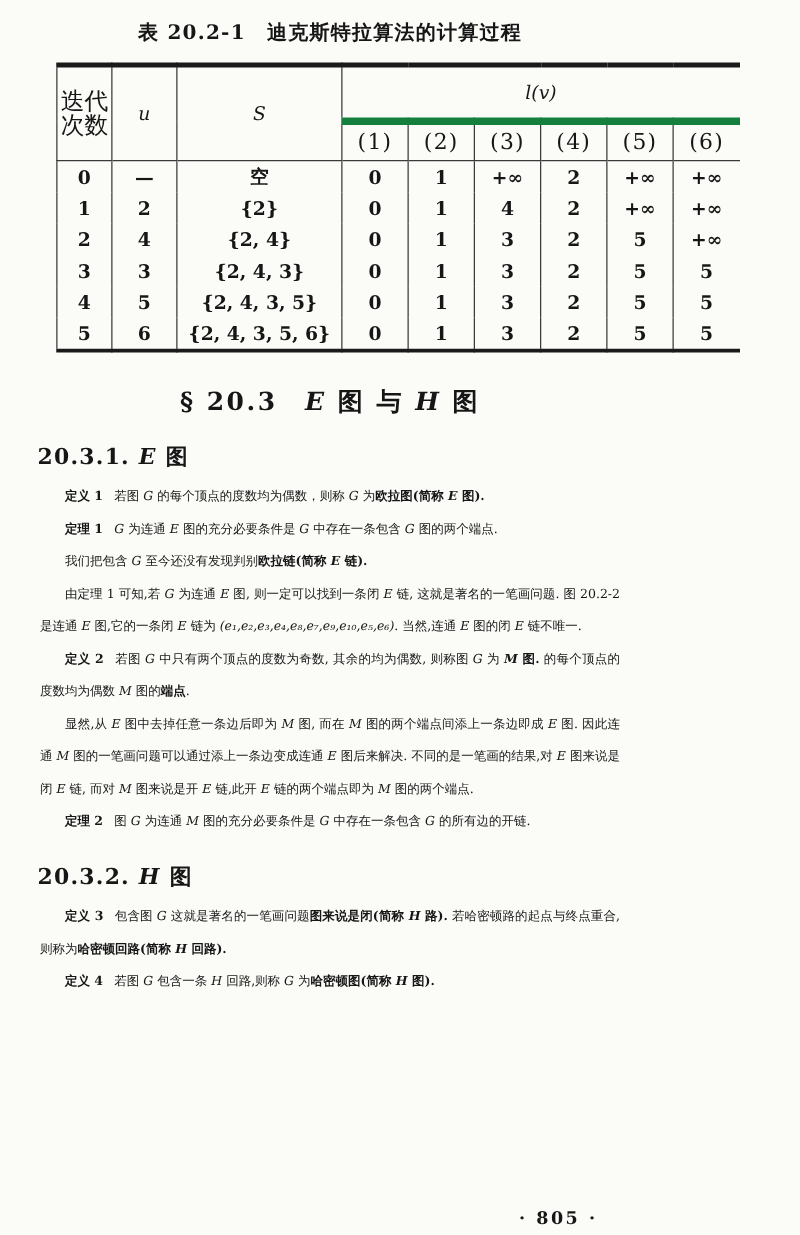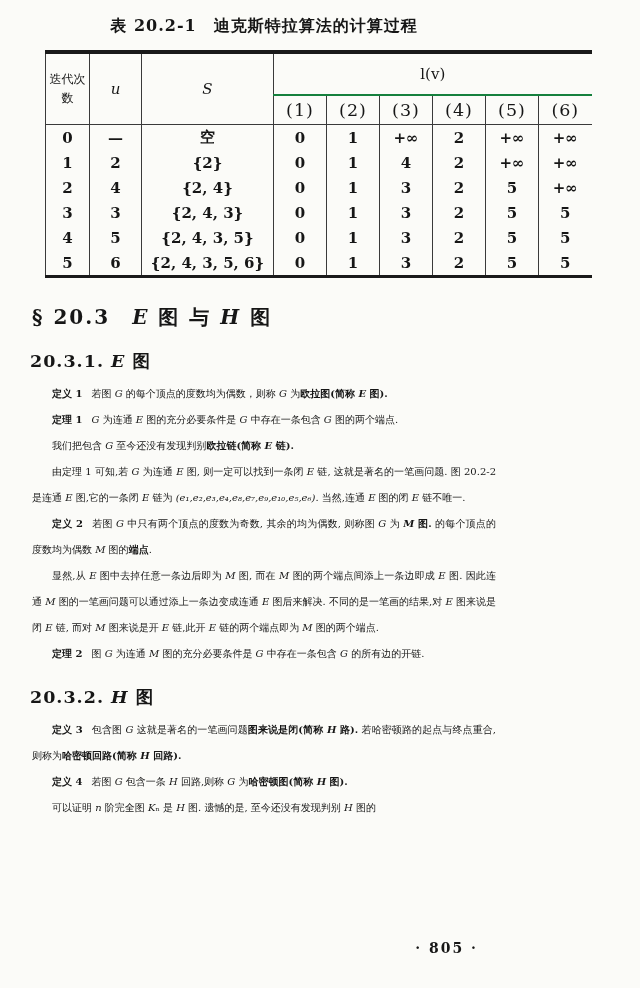--- a/index.html
+++ b/index.html
@@ -11,34 +11,34 @@
   .page{position:relative;width:528px;height:988px;box-sizing:border-box;padding:16px 32px 0 32px;}
   .tbl-title{text-align:center;font-weight:bold;font-size:16px;letter-spacing:1px;}
   table.dij{
     border-collapse:collapse;table-layout:fixed;width:546px;
     margin:13px 0 0 13px;
     border-top:4px solid #1a1a1a;border-bottom:3px solid #1a1a1a;
     font-size:15px;
   }
   table.dij th,table.dij td{padding:0;text-align:center;vertical-align:middle;border-left:1px solid #3a3a3a;}
   table.dij th{font-weight:normal;}
-  th.hiter{font-size:12px;line-height:19px;padding:2px 4px;}
+  th.hiter{font-size:19px;line-height:19px;padding:2px 4px;}
   th.ital{font-style:italic;}
-  th.lv{height:40px;border-bottom:2px solid #15803d;}
+  th.lv{height:40px;border-bottom:6px solid #15803d;font-style:italic;}
   th[rowspan]{border-bottom:1px solid #3a3a3a;}
   tr.sub th{height:28px;border-bottom:1px solid #3a3a3a;}
   table.dij tbody td{height:25px;font-weight:bold;}
-  .sec{margin:26px 0 0 0;font-size:20px;font-weight:bold;letter-spacing:2px;}
+  .sec{margin:26px 0 0 0;text-align:center;font-size:20px;font-weight:bold;letter-spacing:2px;}
   .sub{margin:18px 0 8px -2px;font-size:17.5px;font-weight:bold;letter-spacing:1px;}
   .para{margin:0;font-size:10px;line-height:26px;text-align:justify;text-indent:2em;}
   .plabel{font-weight:bold;margin-right:0.9em;}
   .plabel:empty{margin-right:0;}
   .b{font-weight:bold;}
   .it{font-style:italic;}
-  .pagenum{position:absolute;right:50px;bottom:32px;font-size:14px;font-weight:bold;letter-spacing:2px;}
+  .pagenum{position:absolute;right:50px;bottom:5px;font-size:14px;font-weight:bold;letter-spacing:2px;}
 </style>
 </head>
 <body>
 
 <div class="page">
 
   <div class="tbl-title">表 20.2-1　迪克斯特拉算法的计算过程</div>
 
   <table class="dij">
     <colgroup>
@@ -147,17 +147,16 @@
   <p class="para"><span class="plabel"></span><span class="ptext"><span>我们把包含 </span><span class="it">G</span><span> 至今还没有发现判别</span><span class="b">欧拉链(简称 </span><span class="b it">E</span><span class="b"> 链).</span></span></p>
   <p class="para"><span class="plabel"></span><span class="ptext"><span>由定理 1 可知,若 </span><span class="it">G</span><span> 为连通 </span><span class="it">E</span><span> 图, 则一定可以找到一条闭 </span><span class="it">E</span><span> 链, 这就是著名的一笔画问题.  图 20.2-2 是连通 </span><span class="it">E</span><span> 图,它的一条闭 </span><span class="it">E</span><span> 链为 </span><span class="it">(e₁,e₂,e₃,e₄,e₈,e₇,e₉,e₁₀,e₅,e₆)</span><span>. 当然,连通 </span><span class="it">E</span><span> 图的闭 </span><span class="it">E</span><span> 链不唯一.</span></span></p>
   <p class="para"><span class="plabel">定义 2</span><span class="ptext"><span>若图 </span><span class="it">G</span><span> 中只有两个顶点的度数为奇数, 其余的均为偶数, 则称图 </span><span class="it">G</span><span> 为 </span><span class="b it">M</span><span class="b"> 图.</span><span> 的每个顶点的度数均为偶数 </span><span class="it">M</span><span> 图的</span><span class="b">端点</span><span>.</span></span></p>
   <p class="para"><span class="plabel"></span><span class="ptext"><span>显然,从 </span><span class="it">E</span><span> 图中去掉任意一条边后即为 </span><span class="it">M</span><span> 图, 而在 </span><span class="it">M</span><span> 图的两个端点间添上一条边即成 </span><span class="it">E</span><span> 图.  因此连通 </span><span class="it">M</span><span> 图的一笔画问题可以通过添上一条边变成连通 </span><span class="it">E</span><span> 图后来解决.  不同的是一笔画的结果,对 </span><span class="it">E</span><span> 图来说是闭 </span><span class="it">E</span><span> 链, 而对 </span><span class="it">M</span><span> 图来说是开 </span><span class="it">E</span><span> 链,此开 </span><span class="it">E</span><span> 链的两个端点即为 </span><span class="it">M</span><span> 图的两个端点.</span></span></p>
   <p class="para"><span class="plabel">定理 2</span><span class="ptext"><span>图 </span><span class="it">G</span><span> 为连通 </span><span class="it">M</span><span> 图的充分必要条件是 </span><span class="it">G</span><span> 中存在一条包含 </span><span class="it">G</span><span> 的所有边的开链.</span></span></p>
 
   <h3 class="sub"><span>20.3.2. </span><span class="it">H</span><span> 图</span></h3>
 
   <p class="para"><span class="plabel">定义 3</span><span class="ptext"><span>包含图 </span><span class="it">G</span><span> 这就是著名的一笔画问题</span><span class="b">图来说是闭(简称 </span><span class="b it">H</span><span class="b"> 路).</span><span> 若哈密顿路的起点与终点重合,则称为</span><span class="b">哈密顿回路(简称 </span><span class="b it">H</span><span class="b"> 回路).</span></span></p>
   <p class="para"><span class="plabel">定义 4</span><span class="ptext"><span>若图 </span><span class="it">G</span><span> 包含一条 </span><span class="it">H</span><span> 回路,则称 </span><span class="it">G</span><span> 为</span><span class="b">哈密顿图(简称 </span><span class="b it">H</span><span class="b"> 图).</span></span></p>
-  <p class="para"><span class="plabel"></span><span class="ptext"><span>可以证明 </span><span class="it">n</span><span> 阶完全图 </span><span class="it">K</span><span>ₙ</span><span> 是 </span><span class="it">H</span><span> 图.  遗憾的是, 至今还没有发现判别 </span><span class="it">H</span><span> 图的</span></span></p>
 
   <div class="pagenum">· 805 ·</div>
 
 </div>
 
 </body></html>

